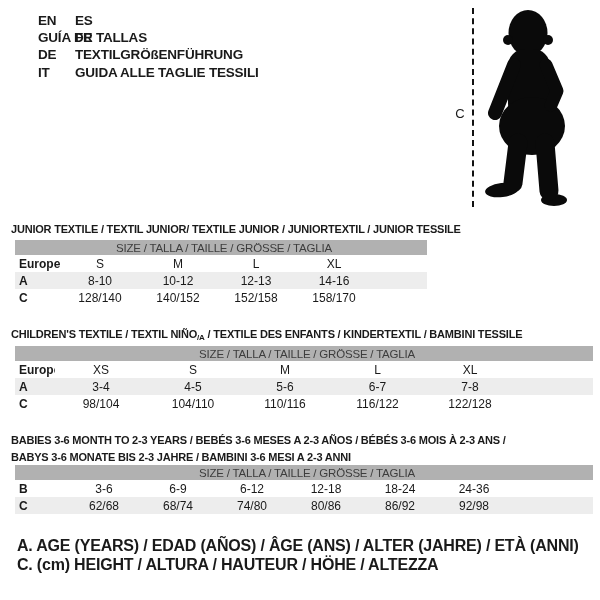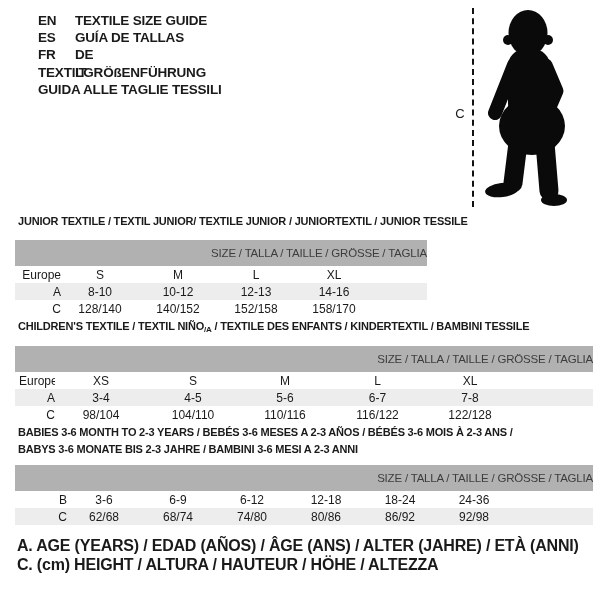--- a/index.html
+++ b/index.html
@@ -14,48 +14,47 @@
                letter-spacing:-0.2px; white-space:nowrap;margin-left:16px; }
 
   
   .measure-line { position:absolute; left:472px; top:8px; height:199px; width:0;
                   border-left:2px dashed #111; }
   .measure-label { position:absolute; left:450px; top:106px; width:20px;
                    text-align:center; font-size:13px; font-weight:normal; }
   .baby-svg { position:absolute; left:470px; top:5px; }
 
   
-  .tbl-title { position:absolute; left:18px; font-weight:bold; font-size:11px;
-               line-height:17px; letter-spacing:-0.2px; white-space:nowrap; }
+  .tbl-title { position:absolute; left:11px; font-weight:bold; font-size:11px;
+               line-height:17px; letter-spacing:-0.2px; white-space:nowrap;margin-top:8px; }
   .tbl-title .sub { font-size:8px; position:relative; top:2px; }
   .notes { position:absolute; left:17px; top:537px; font-weight:bold;
            font-size:16px; line-height:18.5px; letter-spacing:-0.2px;
            white-space:nowrap; }
 
   
   table.size-table { position:absolute; left:15px; border-collapse:collapse;
                      table-layout:fixed; font-size:12px; }
   table.size-table td { padding:0; height:17px; text-align:center;
                         white-space:nowrap; overflow:hidden; }
-  table.size-table td.lbl { text-align:right; padding-left:4px; }
-  table.size-table tr.bar td { background:#b1b1b1; color:#3d3d3d; height:26px;
-                               text-align:right; padding-left:6px;
+  table.size-table td.lbl { text-align:left; padding-left:4px;font-weight:bold; }
+  table.size-table tr.bar td { background:#b1b1b1; color:#3d3d3d; height:15px;
+                               text-align:center; padding-left:6px;
                                font-size:11.5px; letter-spacing:-0.2px; }
   table.size-table tbody tr:nth-child(even) td { background:#ededed; }
 
   .t1 { top:240px; width:412px; }
   .t2 { top:346px; width:578px; }
   .t3 { top:465px; width:578px; }
 </style>
 </head>
 <body>
 
 <div class="lang-list">
   <span>EN</span>
-  <span>TEXTILE SIZE GUIDE</span>
   <span>ES</span>
   <span>GUÍA DE TALLAS</span>
   <span>FR</span>
   <span>DE</span>
   <span>TEXTILGRÖßENFÜHRUNG</span>
   <span>IT</span>
   <span>GUIDA ALLE TAGLIE TESSILI</span>
 </div>
 
 <div class="measure-line"></div>

